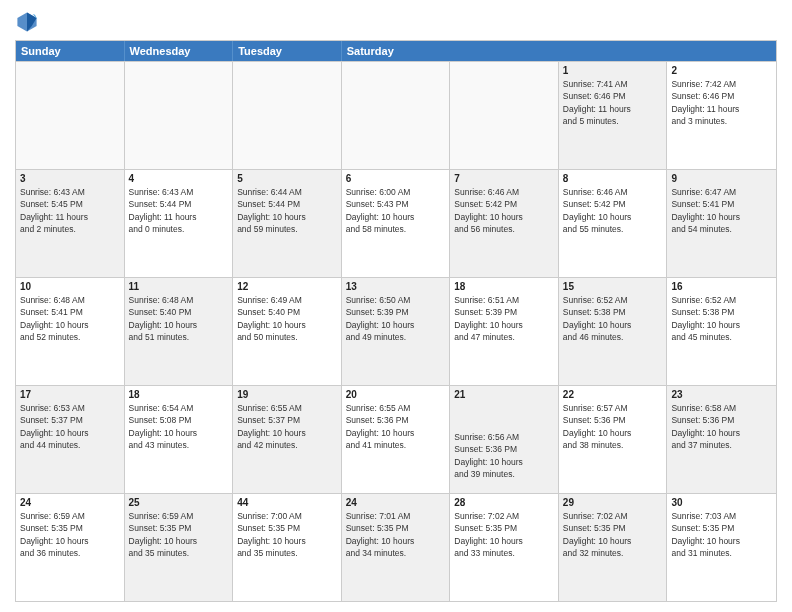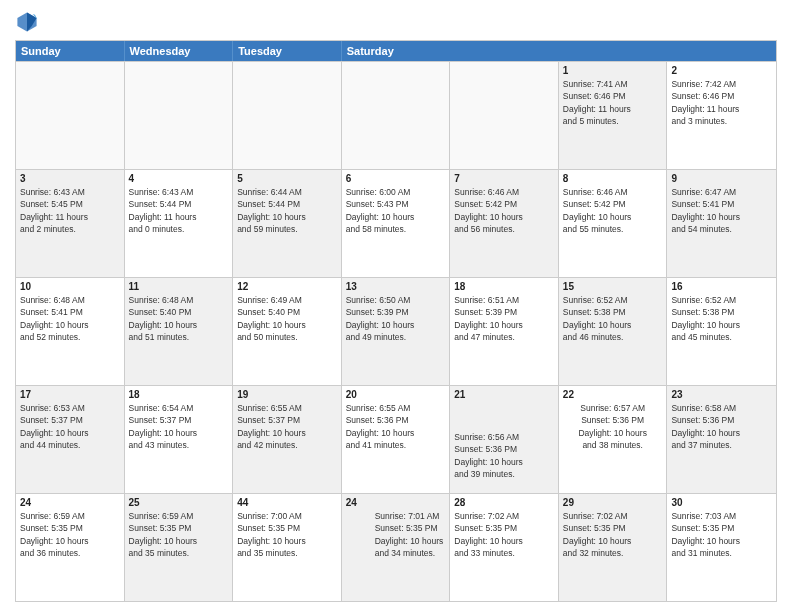--- a/index.html
+++ b/index.html
@@ -264,21 +264,21 @@
           <div class="cal-cell shaded">
             <div class="day-num">17</div>
             <div class="day-info" style="white-space: pre-line;">Sunrise: 6:53 AM
 Sunset: 5:37 PM
 Daylight: 10 hours
 and 44 minutes.</div>
           </div>
           <div class="cal-cell">
             <div class="day-num">18</div>
             <div class="day-info" style="white-space: pre-line;">Sunrise: 6:54 AM
-Sunset: 5:37 PM
+Sunset: 5:08 PM
 Daylight: 10 hours
 and 43 minutes.</div>
           </div>
           <div class="cal-cell shaded">
             <div class="day-num">19</div>
             <div class="day-info" style="white-space: pre-line;">Sunrise: 6:55 AM
 Sunset: 5:37 PM
 Daylight: 10 hours
 and 42 minutes.</div>
           </div>
@@ -291,21 +291,21 @@
           </div>
           <div class="cal-cell shaded">
             <div class="day-num">21</div>
             <div class="day-info" style="white-space: pre-line; margin-top: 31px;">Sunrise: 6:56 AM
 Sunset: 5:36 PM
 Daylight: 10 hours
 and 39 minutes.</div>
           </div>
           <div class="cal-cell">
             <div class="day-num">22</div>
-            <div class="day-info" style="white-space: pre-line; text-align: center;">Sunrise: 6:57 AM
+            <div class="day-info" style="white-space: pre-line;">Sunrise: 6:57 AM
 Sunset: 5:36 PM
 Daylight: 10 hours
 and 38 minutes.</div>
           </div>
           <div class="cal-cell shaded">
             <div class="day-num">23</div>
             <div class="day-info" style="white-space: pre-line;">Sunrise: 6:58 AM
 Sunset: 5:36 PM
 Daylight: 10 hours
 and 37 minutes.</div>
@@ -328,21 +328,21 @@
           </div>
           <div class="cal-cell">
             <div class="day-num">44</div>
             <div class="day-info" style="white-space: pre-line;">Sunrise: 7:00 AM
 Sunset: 5:35 PM
 Daylight: 10 hours
 and 35 minutes.</div>
           </div>
           <div class="cal-cell shaded">
             <div class="day-num">24</div>
-            <div class="day-info" style="white-space: pre-line; margin-left: 29px;">Sunrise: 7:01 AM
+            <div class="day-info" style="white-space: pre-line;">Sunrise: 7:01 AM
 Sunset: 5:35 PM
 Daylight: 10 hours
 and 34 minutes.</div>
           </div>
           <div class="cal-cell">
             <div class="day-num">28</div>
             <div class="day-info" style="white-space: pre-line;">Sunrise: 7:02 AM
 Sunset: 5:35 PM
 Daylight: 10 hours
 and 33 minutes.</div>

